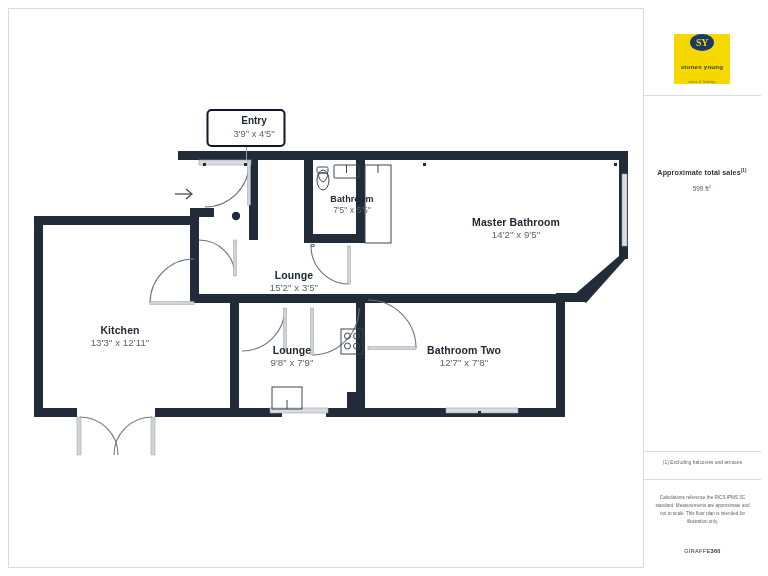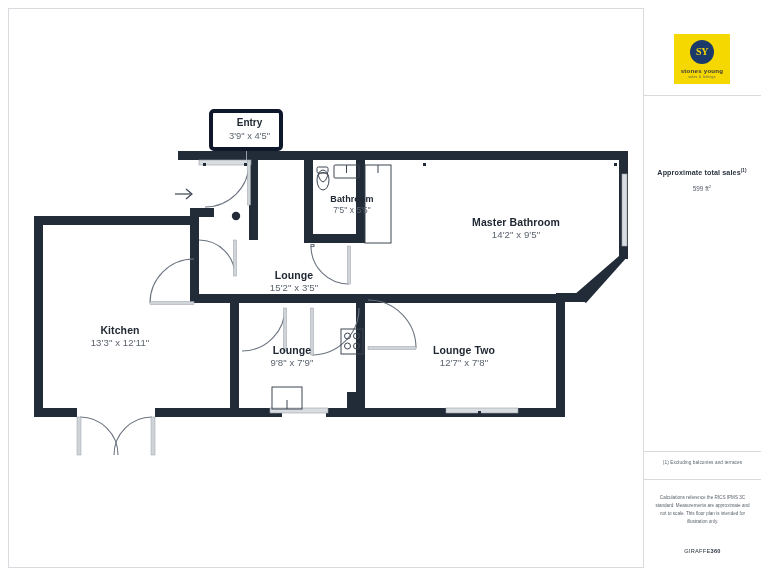--- a/index.html
+++ b/index.html
@@ -43,21 +43,21 @@
   .sb-note-cell { top: 444px; height: 28px; }
   .sb-legal-cell{ top: 472px; height: 88px; border-bottom: none; }
 
   .logo-box {
     position: absolute;
     left: 30px; top: 26px;
     width: 56px; height: 50px;
     background: #f5d800;
     display: flex; flex-direction: column;
     align-items: center; justify-content: center;
-    gap: 1px;
+    gap: 10px;
   }
   .logo-circle {
     width: 24px; height: 24px;
     border-radius: 50%;
     background: #1b3a6b;
     color: #f5d800;
     display: flex; align-items: center; justify-content: center;
     font-size: 10px; font-weight: bold;
     letter-spacing: -0.5px;
     font-family: "Liberation Serif", serif;
@@ -126,24 +126,24 @@
   .lbl .dim {
     font-size: 9.6px; color: #5b636e;
     letter-spacing: .1px; line-height: 1.35;
   }
   .lbl.sm .name { font-size: 9px; }
   .lbl.sm .dim  { font-size: 8.4px; }
 
   
   .callout {
     position: absolute;
-    border: 4px solid #0f172a;
+    border: 2px solid #0f172a;
     border-radius: 5px;
     background: #fff;
-    padding: 4px 9px 5px 16px;
+    padding: 4px 9px 5px 25px;
     text-align: center;
     white-space: nowrap;
     transform: translateX(-50%);
   }
   .callout .name {
     font-size: 10px; font-weight: bold; color: #212934; line-height: 1.25;
   }
   .callout .dim {
     font-size: 9.4px; color: #5b636e; line-height: 1.35;
   }
@@ -344,21 +344,21 @@
       <div class="name">Kitchen</div>
       <div class="dim">13'3" x 12'11"</div>
     </div>
 
     <div class="lbl" style="left:284px; top:336px;">
       <div class="name">Lounge</div>
       <div class="dim">9'8" x 7'9"</div>
     </div>
 
     <div class="lbl" style="left:456px; top:336px;">
-      <div class="name">Lounge Two</div>
+      <div class="name">Bathroom Two</div>
       <div class="dim">12'7" x 7'8"</div>
     </div>
   </div>
 
   <div class="sidebar">
 
     <div class="sb-cell sb-logo-cell">
       <div class="logo-box">
         <div class="logo-circle">SY</div>
         <div class="logo-name">stones young</div>

